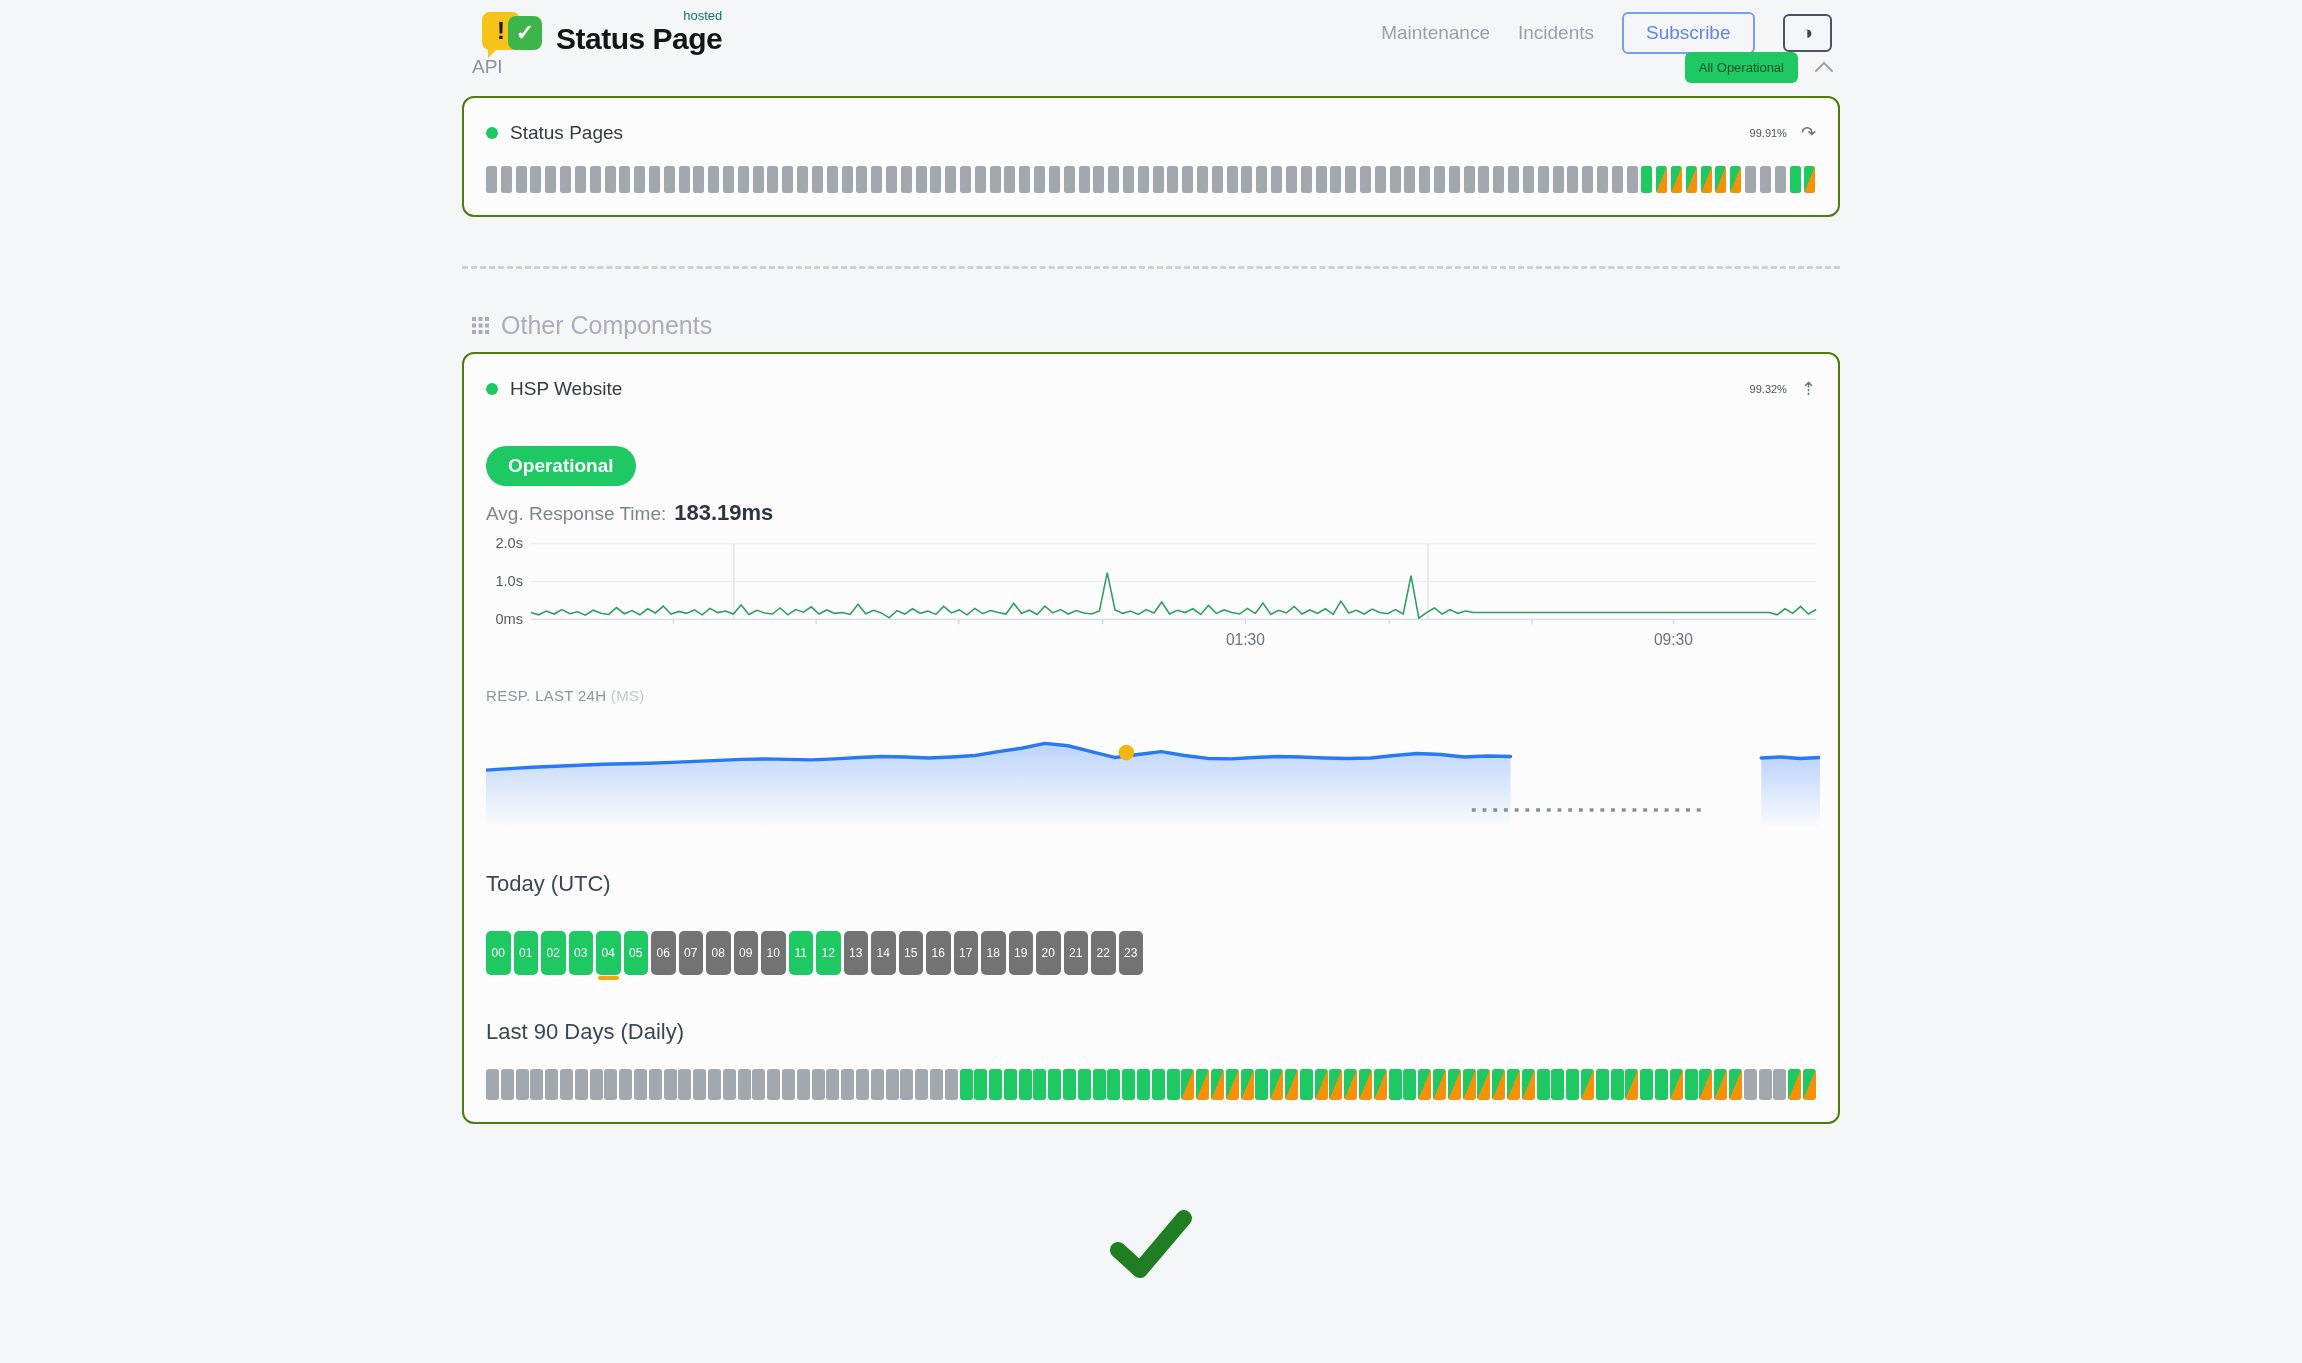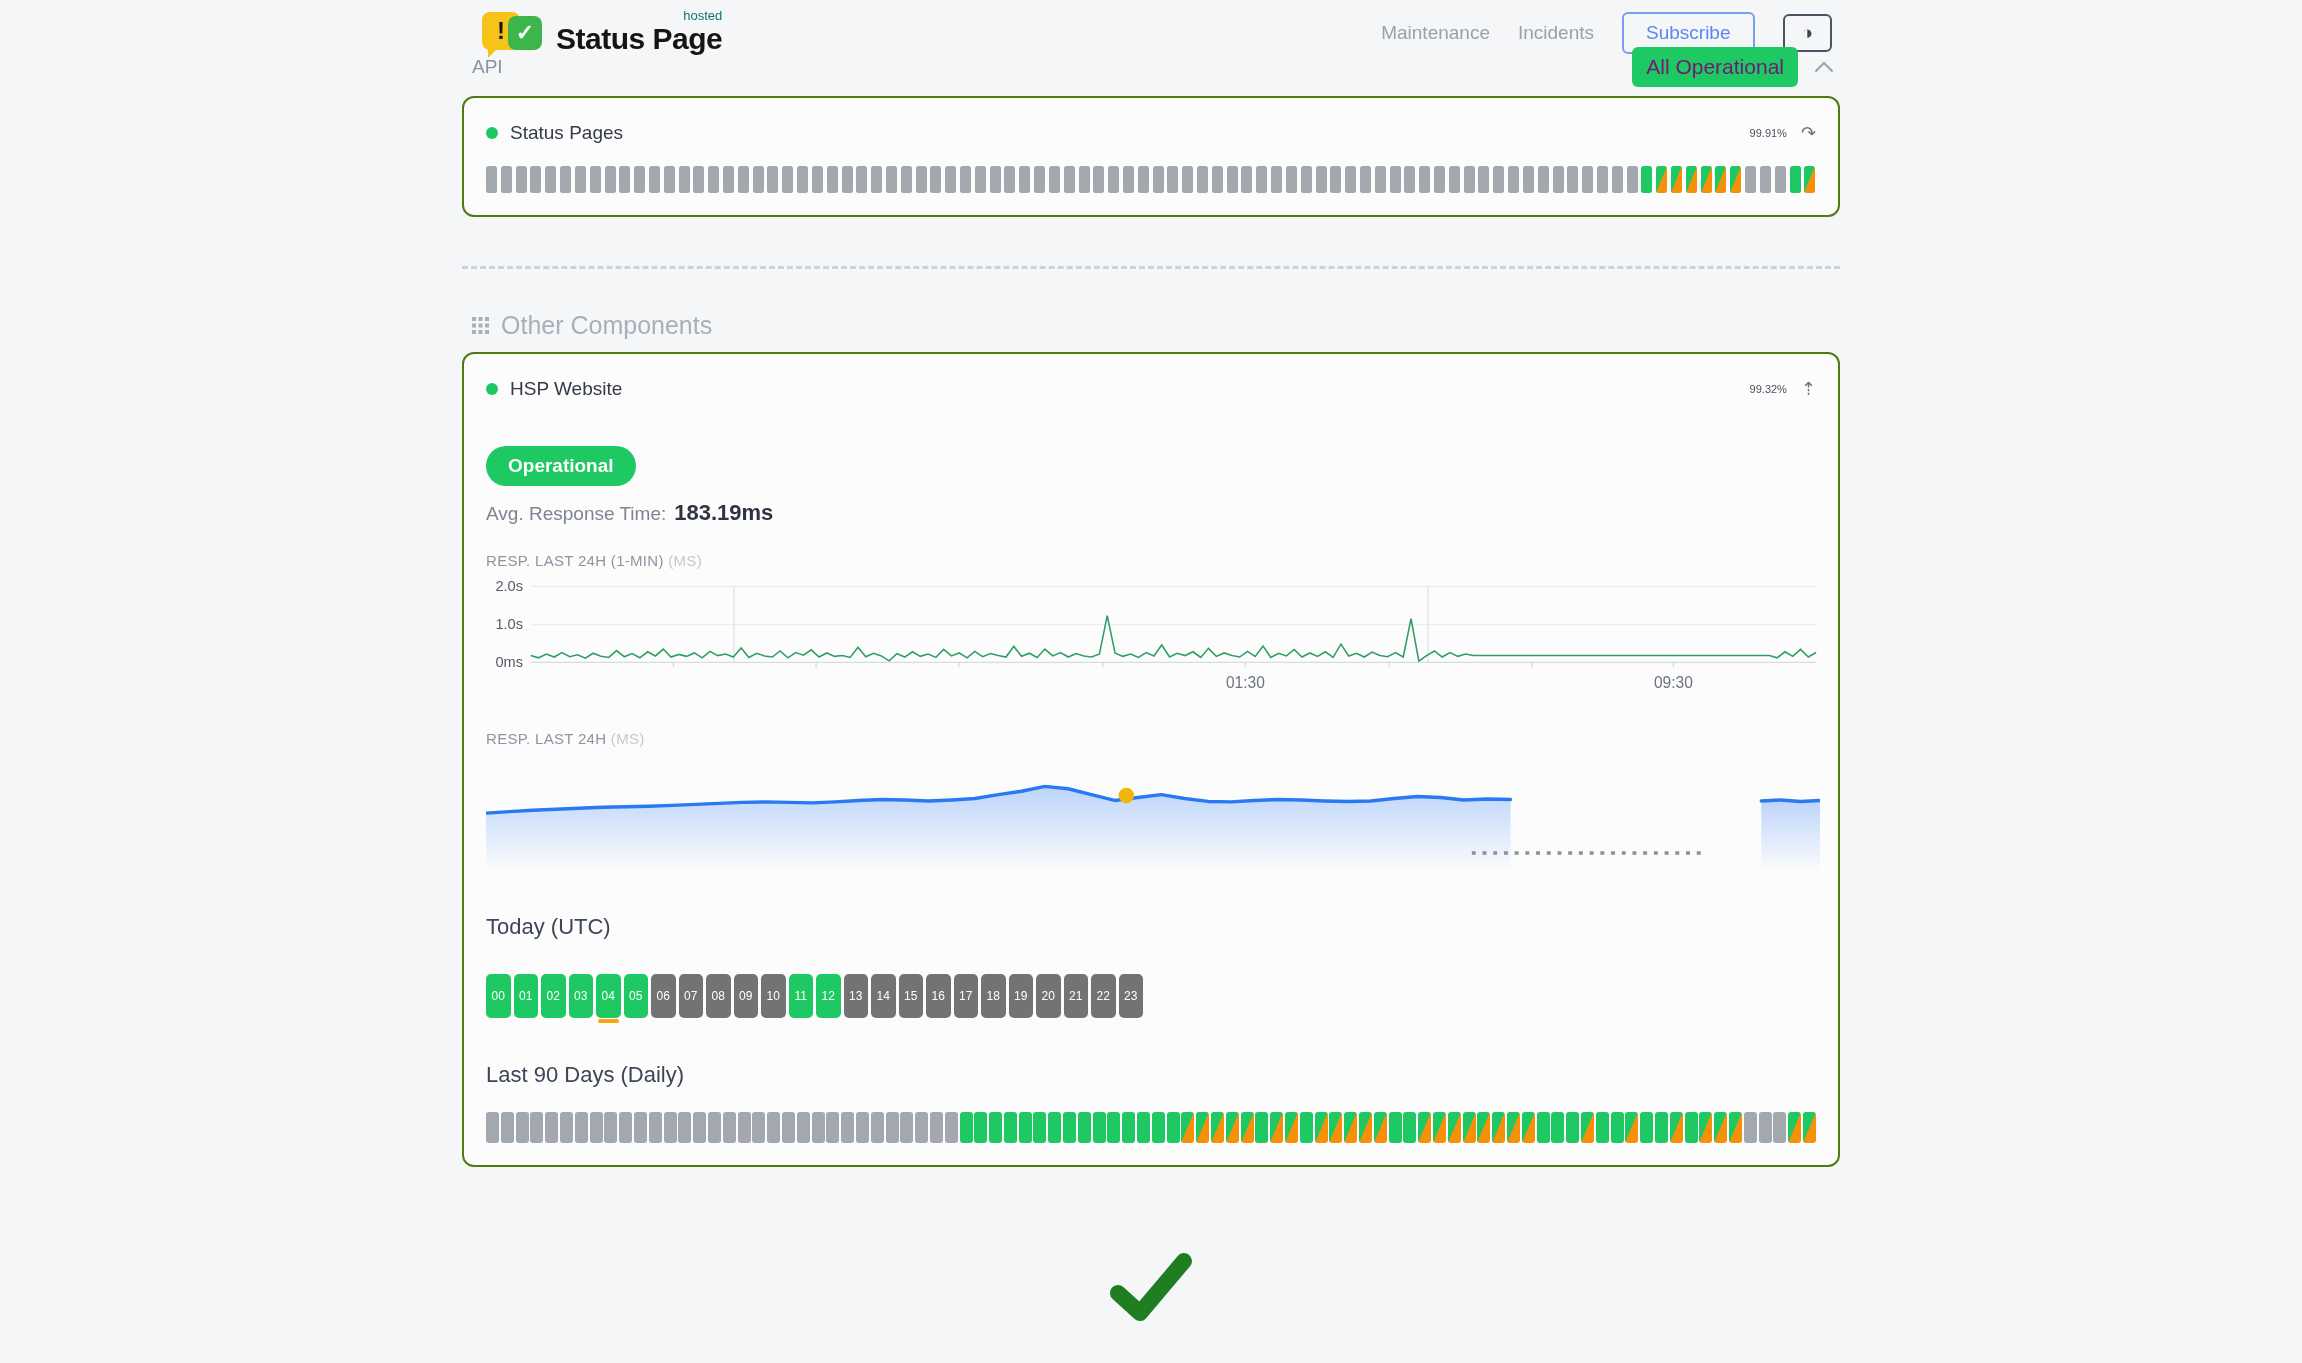--- a/index.html
+++ b/index.html
@@ -25,21 +25,21 @@
   .logo-hosted { position: absolute; top: -2px; right: 0; font-size: 13px; font-weight: normal; color: #0f766e; letter-spacing: 0; }
   .nav { display: flex; align-items: center; gap: 28px; }
   .nav-link { font-size: 19px; color: #99a1ac; cursor: pointer; }
   .btn-subscribe { font-size: 19px; color: #5f86ee; border: 2px solid #7b9cf3; background: transparent; border-radius: 6px; padding: 8px 22px; cursor: pointer; }
   .btn-toggle { font-size: 19px; color: #3c4556; border: 2px solid #4a5364; background: transparent; border-radius: 6px; padding: 6px 17px; cursor: pointer; line-height: 1.2; }
 
   
   .section-head { display: flex; justify-content: space-between; align-items: center; padding: 0 6px 0 10px; margin-top: -6px; height: 34px; }
   .section-title { font-size: 19px; color: #8b93a0; }
   .head-right { display: flex; align-items: center; gap: 16px; }
-  .badge-operational { background: #1ec862; color: #701a75; font-size: 21px; padding: 8px 14px; border-radius: 6px; cursor: pointer; }
+  .badge-operational { background: #1ec862; color: #14532d; font-size: 13px; padding: 8px 14px; border-radius: 6px; cursor: pointer; }
   .chevron { cursor: pointer; display: flex; align-items: center; }
 
   .oc-head { display: flex; align-items: center; gap: 12px; margin: 0 0 12px 10px; }
   .oc-title { font-size: 25px; color: #a9afba; }
 
   
   .card { background: #fcfcfd; border: 2px solid #4d7c0f; border-radius: 12px; padding: 18px 22px 22px 22px; }
   .card1 { margin-top: 12px; }
   .comp-row { display: flex; justify-content: space-between; align-items: center; height: 34px; }
   .comp-left { display: flex; align-items: center; gap: 12px; cursor: pointer; }
@@ -255,23 +255,20 @@
         <span class="comp-pct">99.32%</span>
         <span class="mini-icon">⇡</span>
       </span>
     </div>
 
     <div class="pill-operational">Operational</div>
     <div class="avg-row">
       <span>Avg. Response Time:</span><span class="avg-value">183.19ms</span>
     </div>
 
-    <div class="chart-label">
-      <span>RESP. LAST 24H (1-MIN)</span> <span class="chart-unit">(MS)</span>
-    </div>
     <div class="chart-wrap" id="chart1">
         <svg viewBox="0 0 1370 125">
           <line x1="46" y1="8" x2="1366" y2="8" stroke="#ebedf0" stroke-width="1.5"></line>
           <line x1="46" y1="47" x2="1366" y2="47" stroke="#ebedf0" stroke-width="1.5"></line>
           <line x1="254.56" y1="8" x2="254.56" y2="86" stroke="#e3e5e9" stroke-width="1.5"></line>
           <line x1="967.3599999999999" y1="8" x2="967.3599999999999" y2="86" stroke="#e3e5e9" stroke-width="1.5"></line>
           <line x1="46" y1="86" x2="1366" y2="86" stroke="#d8dbdf" stroke-width="1.5"></line>
           <line x1="192.52" y1="86" x2="192.52" y2="91" stroke="#d8dbdf" stroke-width="1.5"></line>
           <line x1="339.04" y1="86" x2="339.04" y2="91" stroke="#d8dbdf" stroke-width="1.5"></line>
           <line x1="485.56" y1="86" x2="485.56" y2="91" stroke="#d8dbdf" stroke-width="1.5"></line>

